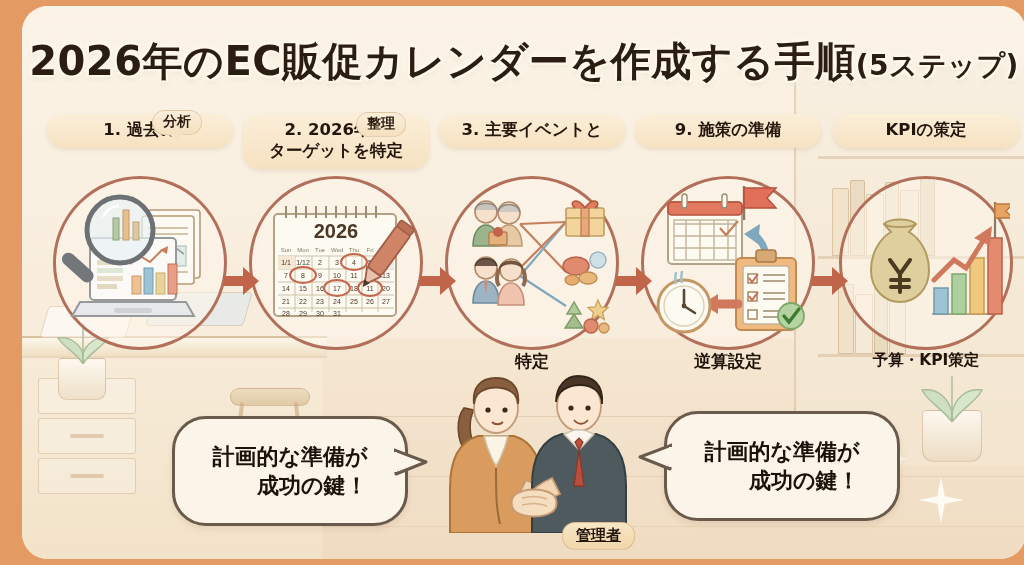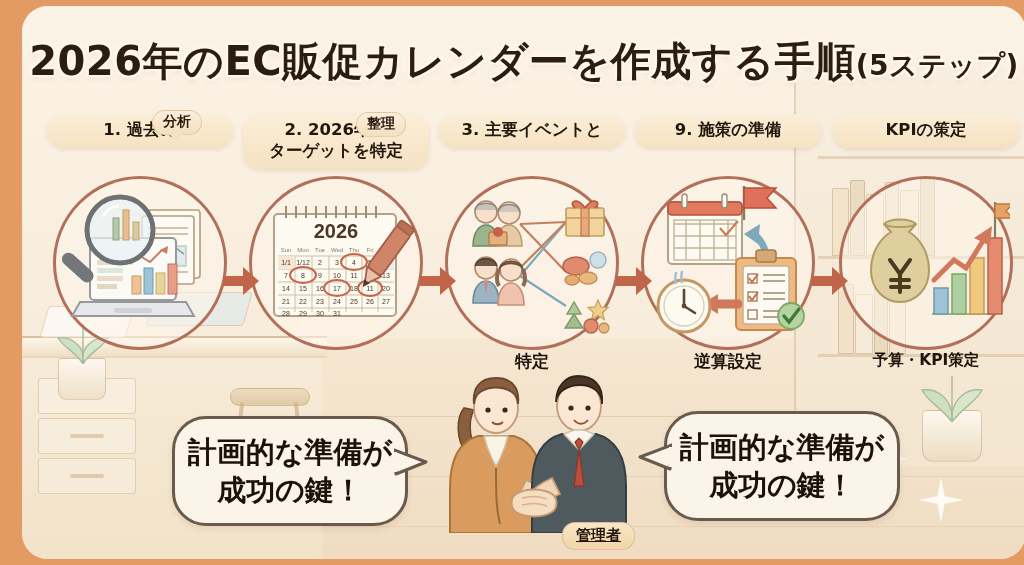--- a/index.html
+++ b/index.html
@@ -111,22 +111,22 @@
         border-top-color:#f5e2c3;border-bottom:0;}
 
   .under-label{position:absolute;left:50%;transform:translateX(-50%);
         top:236px;font-size:17px;font-weight:700;color:#1f150c;white-space:nowrap;}
   .under-label.wide{font-size:15.5px;}
 
   .arrow{position:absolute;top:150px;width:40px;height:34px;}
 
   
   .bubble{position:absolute;border:3px solid #6a5a4c;border-radius:34px;
-        background:#fbf4e8;text-align:center;
-        font-weight:700;color:#1b120a;line-height:1.32;font-size:29px;
+        background:#fbf4e8;text-align:right;
+        font-weight:700;color:#1b120a;line-height:1.32;font-size:22px;
         display:flex;align-items:center;justify-content:center;
         box-shadow:0 3px 6px rgba(120,85,50,.12);}
   .bubble .txt{padding:0 8px;}
   .bubble-tail{position:absolute;width:0;height:0;}
 
   .person-tag{position:absolute;padding:3px 13px 4px;border-radius:13px;
         background:linear-gradient(180deg,#f8e6c6,#f0d6a9);
         border:1px solid rgba(185,145,100,.4);
         font-size:15px;font-weight:700;color:#24180e;white-space:nowrap;}
 </style>

